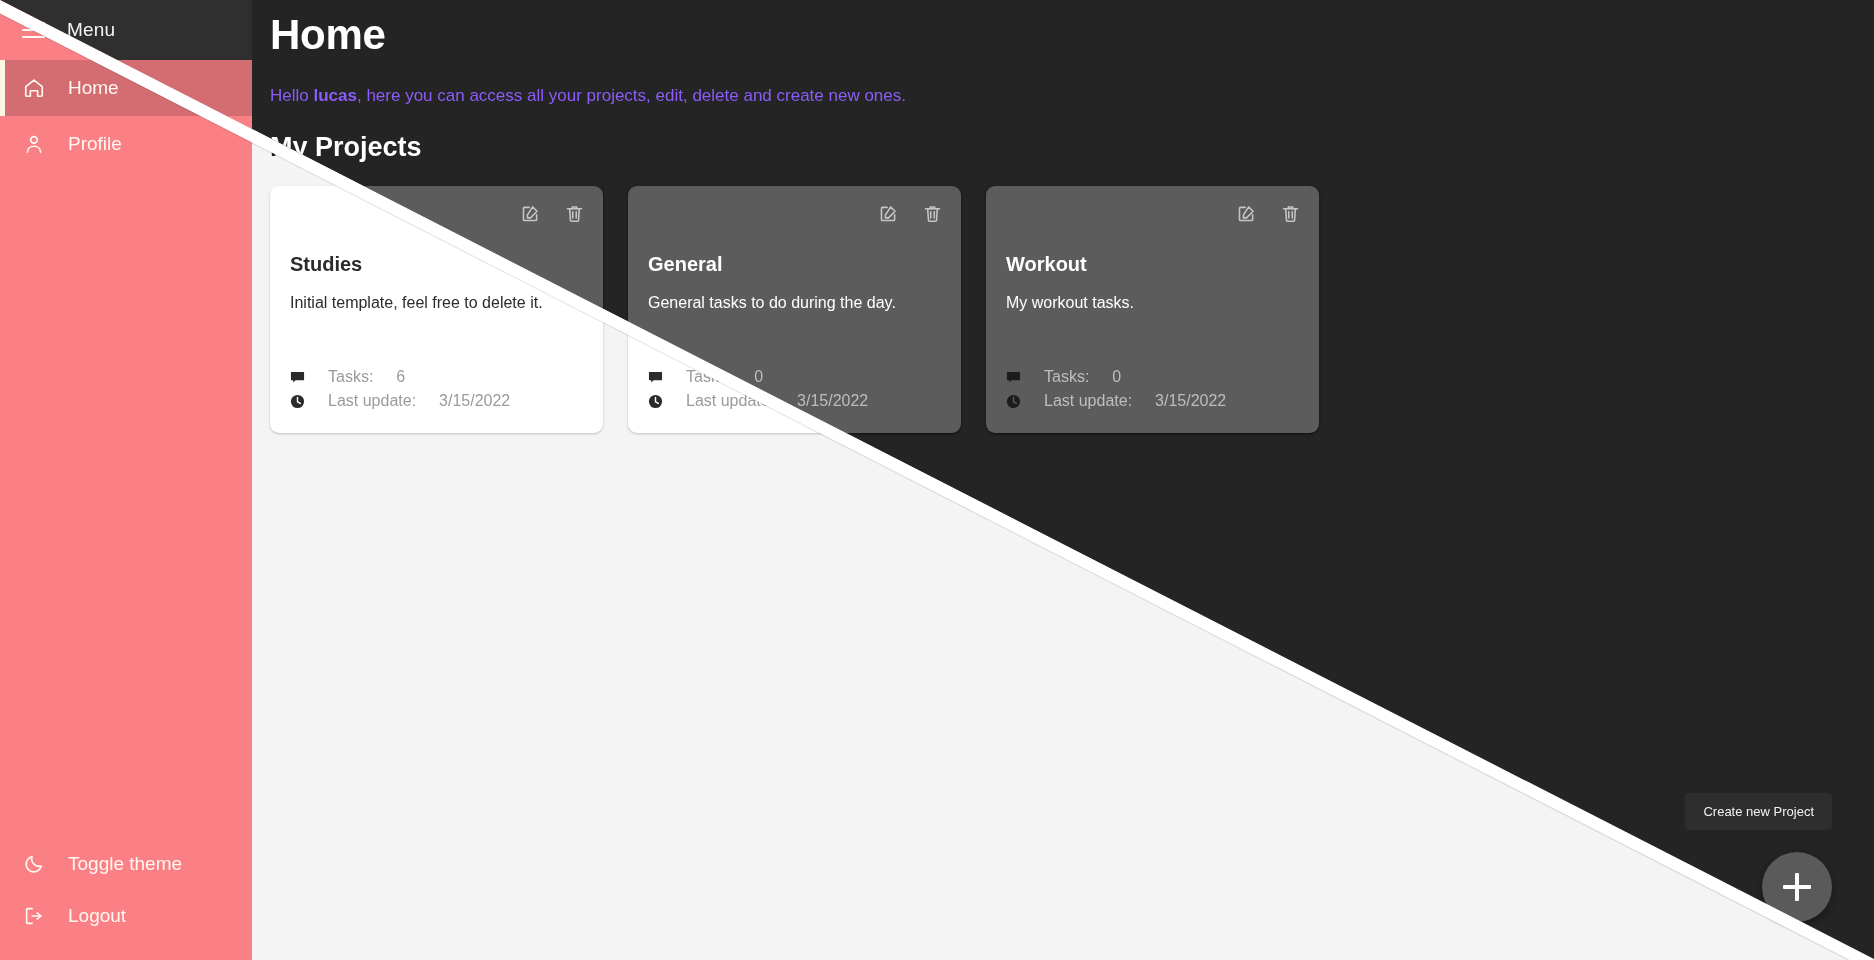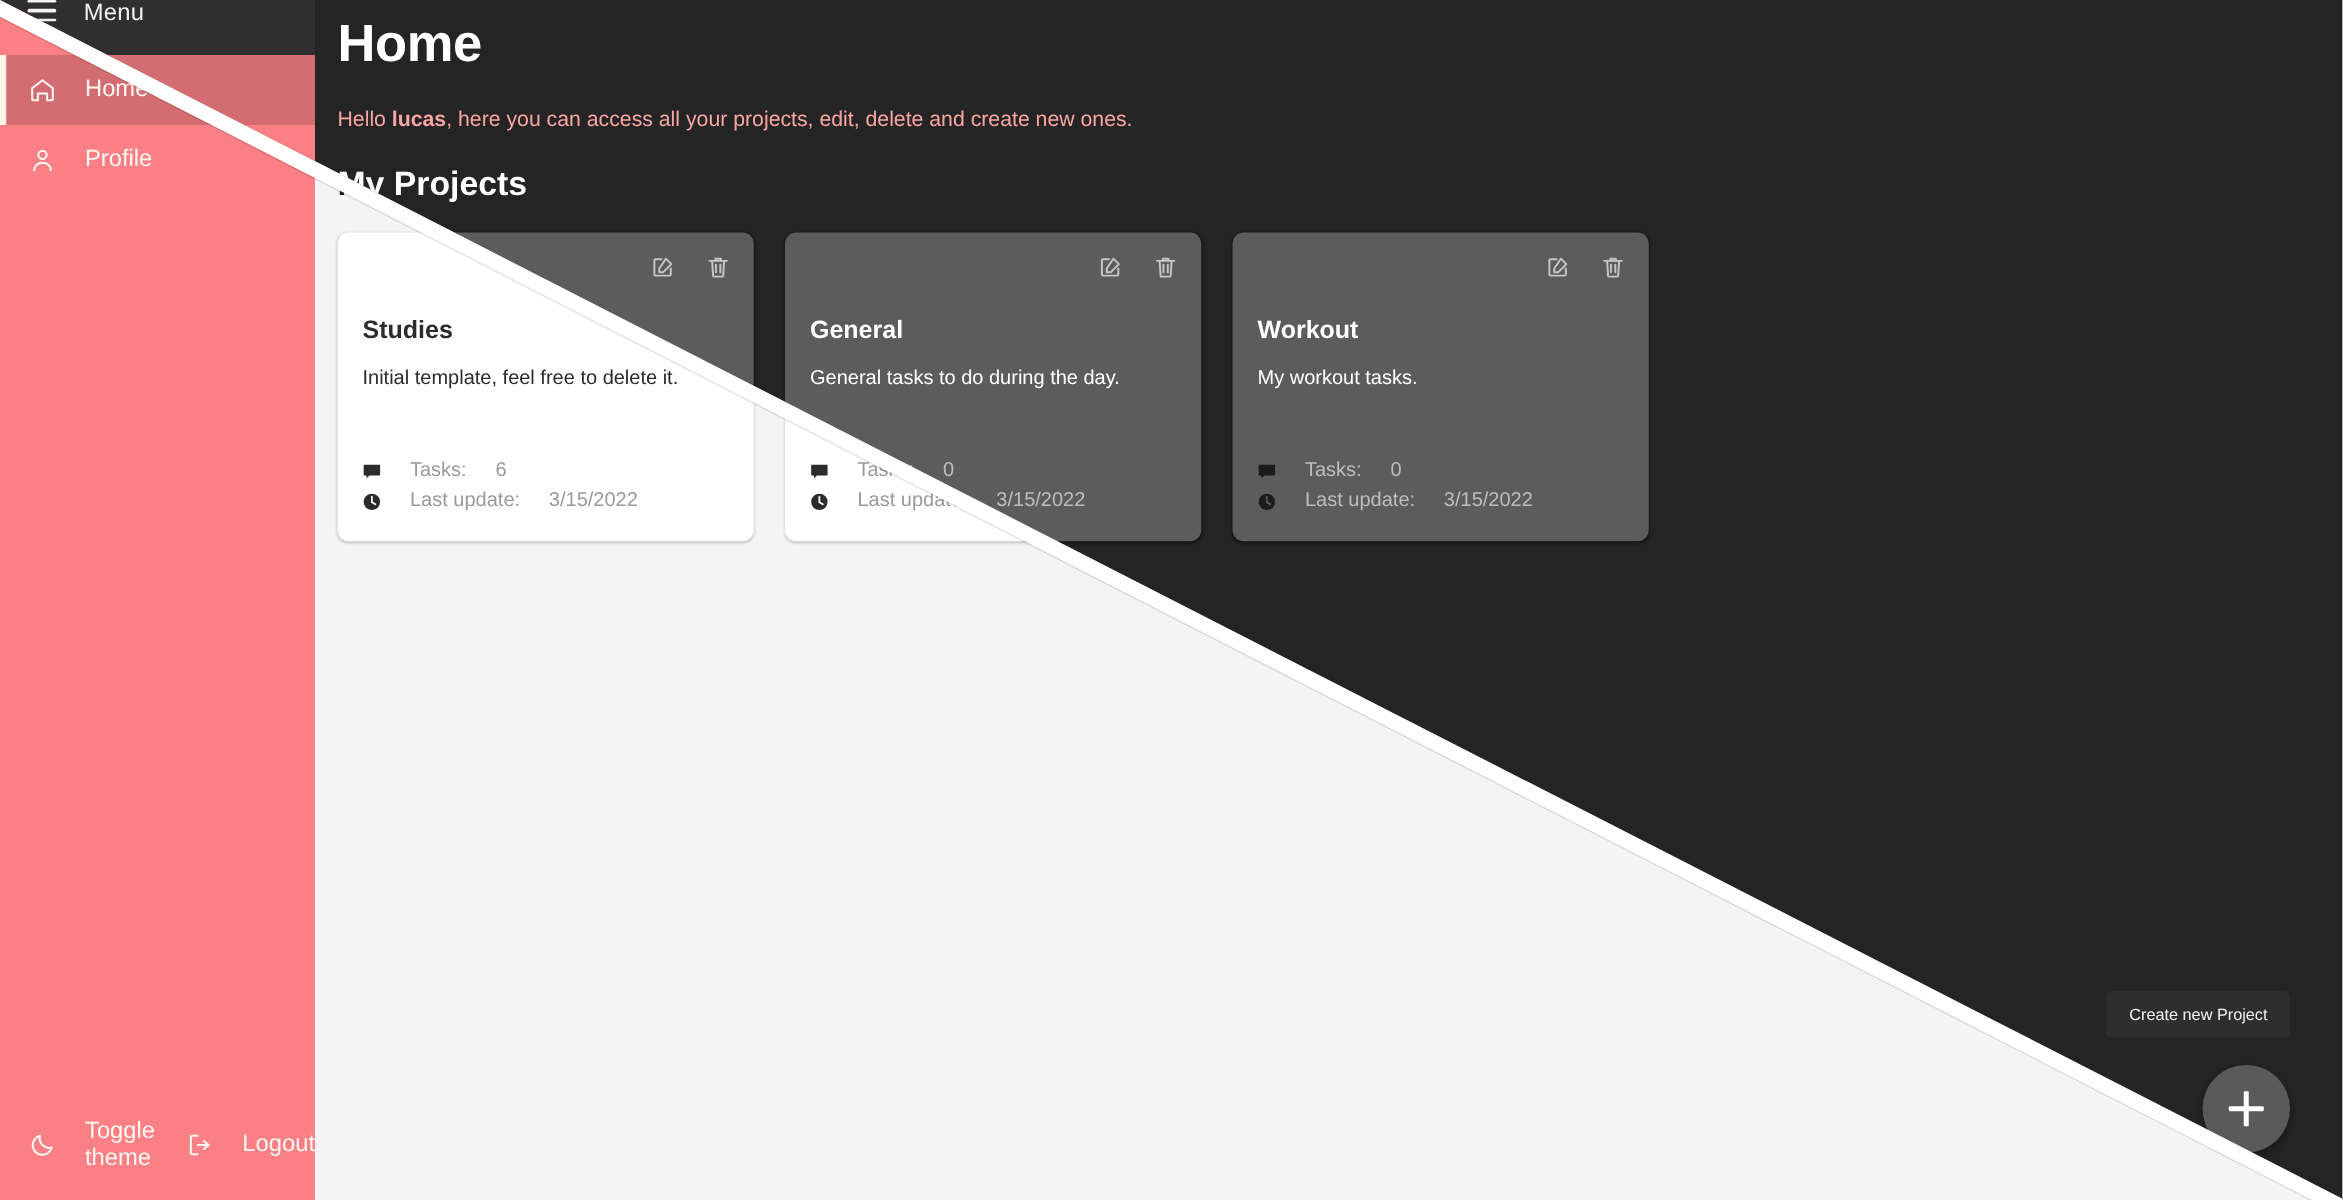--- a/index.html
+++ b/index.html
@@ -51,22 +51,23 @@
   
   .sidebar {
     position: absolute;
     left: 0; top: 0;
     width: 252px; height: 960px;
     background: #fa8085;
     display: flex;
     flex-direction: column;
   }
   .sidebar-head {
-    height: 44px;
-    display: flex;
+    height: 60px;
+    display: flex;
+    align-items: center;
     gap: 22px;
     padding: 0 0 0 22px;
     color: #fff7f2;
   }
   .sidebar-head .label {
     font-size: 19px;
     letter-spacing: .2px;
   }
   .burger { width: 23px; height: 17px; position: relative; flex: 0 0 auto; }
   .burger i {
@@ -95,21 +96,21 @@
     position:absolute; left:0; top:0; bottom:0; width:5px;
     background:#fdf6e3;
   }
   .nav-item .ico { width: 24px; height: 24px; flex: 0 0 auto; display:flex; align-items:center; justify-content:center;}
   .nav-item .ico svg { display:block; }
 
   .sidebar-foot {
     margin-top: auto;
     padding-bottom: 18px;
     display: flex;
-    flex-direction: row;
+    flex-direction: column;
   }
   .foot-item {
     height: 52px;
     display: flex;
     align-items: center;
     gap: 22px;
     padding-left: 22px;
     color: #fff7f2;
     font-size: 19px;
     cursor: pointer;
@@ -198,21 +199,21 @@
   
   .dark .card {
     background: #5c5c5c;
     color: #ffffff;
     box-shadow: 0 1px 3px rgba(0,0,0,.35), 0 1px 2px rgba(0,0,0,.30);
   }
   .dark .card-actions .act svg { stroke: #c6c6c6; fill: none; }
   .dark .card-meta { color: #bdbdbd; }
   .dark .meta-row .mico svg { fill: #1c1c1c; }
   .dark .page-title, .dark .section-title { color: #ffffff; }
-  .dark .greeting { color: #fca5a5; }
+  .dark .greeting { color: #8b5cf6; }
   .dark .sidebar-head { background: #2f2f2f; color: #f3f3f3; }
   .dark .sidebar-head .burger i { background: #f3f3f3; }
 
   
   .fab-wrap {
     position: absolute;
     right: 42px; bottom: 38px;
     width: 70px; height: 70px;
   }
   .fab {

